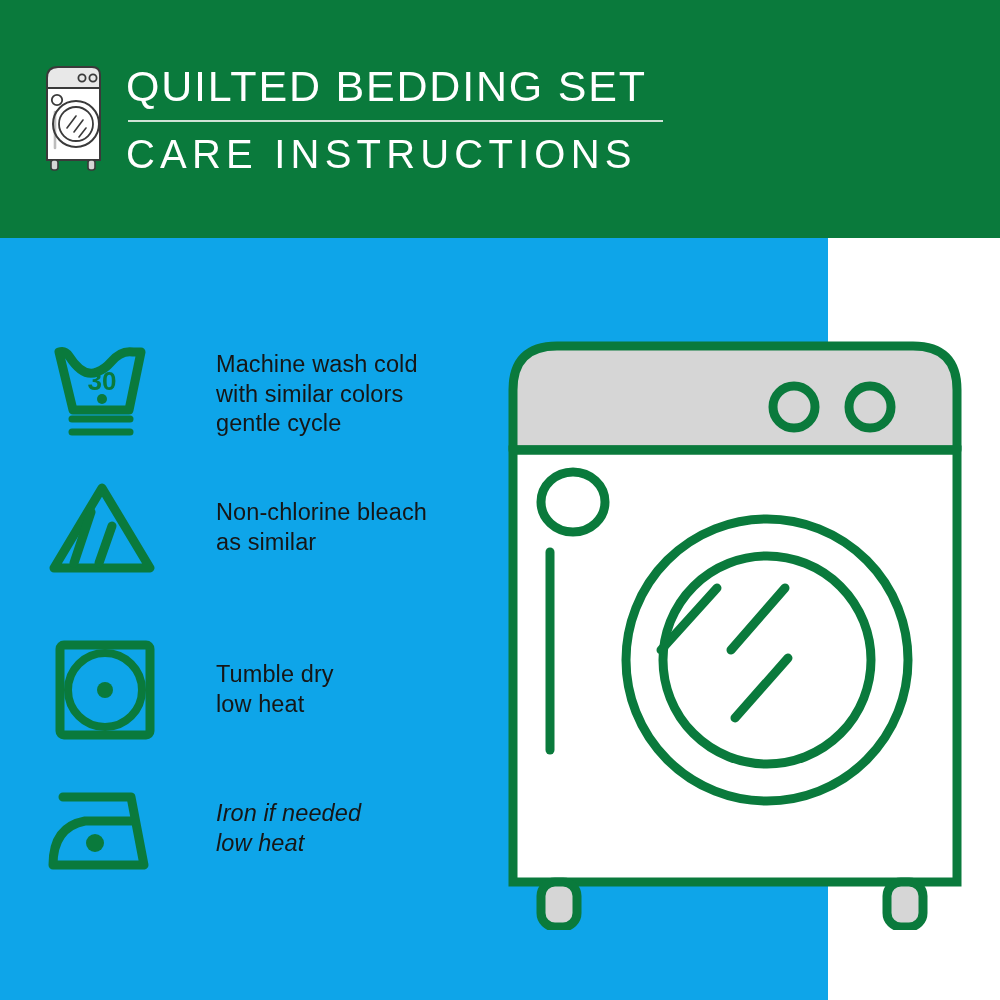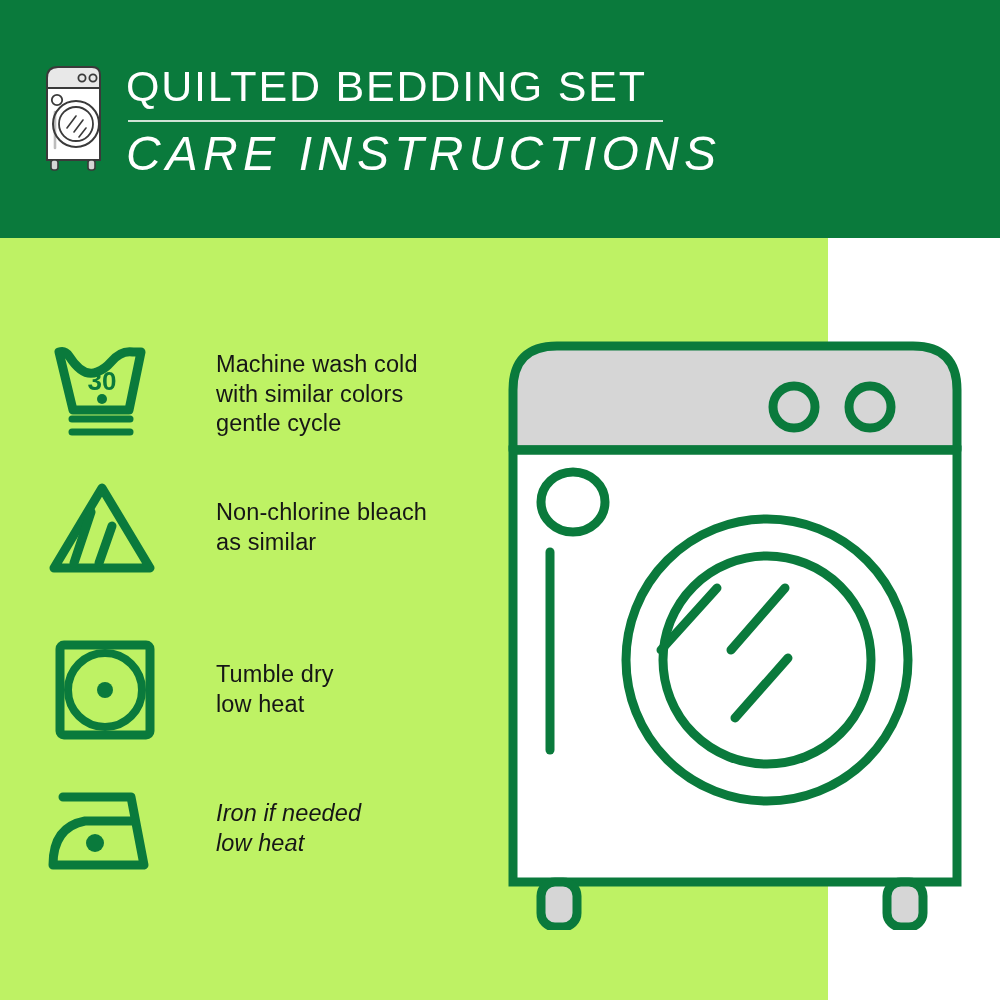--- a/index.html
+++ b/index.html
@@ -12,21 +12,21 @@
     height: 1000px;
     font-family: "Liberation Sans", sans-serif;
     overflow: hidden;
     position: relative;
   }
 
   #page {
     position: relative;
     width: 828px;
     height: 1000px;
-    background: #bef264;
+    background: #0ea5e9;
   }
 
   
   .header {
     position: absolute;
     left: 0;
     top: 0;
     width: 1000px;
     height: 238px;
     background: #0a7a3c;
@@ -58,26 +58,25 @@
     white-space: nowrap;
   }
   .title-rule {
     height: 2px;
     background: #cfe3d6;
     margin: 9px 0 10px 2px;
     width: 535px;
   }
   .title-sub {
     color: #ffffff;
-    font-size: 48px;
+    font-size: 40px;
     line-height: 44px;
     font-weight: 500;
     letter-spacing: 5.2px;
     white-space: nowrap;
-    font-style: italic;
   }
 
   
   .care-list {
     position: absolute;
     left: 0;
     top: 238px;
     width: 500px;
     height: 762px;
   }

